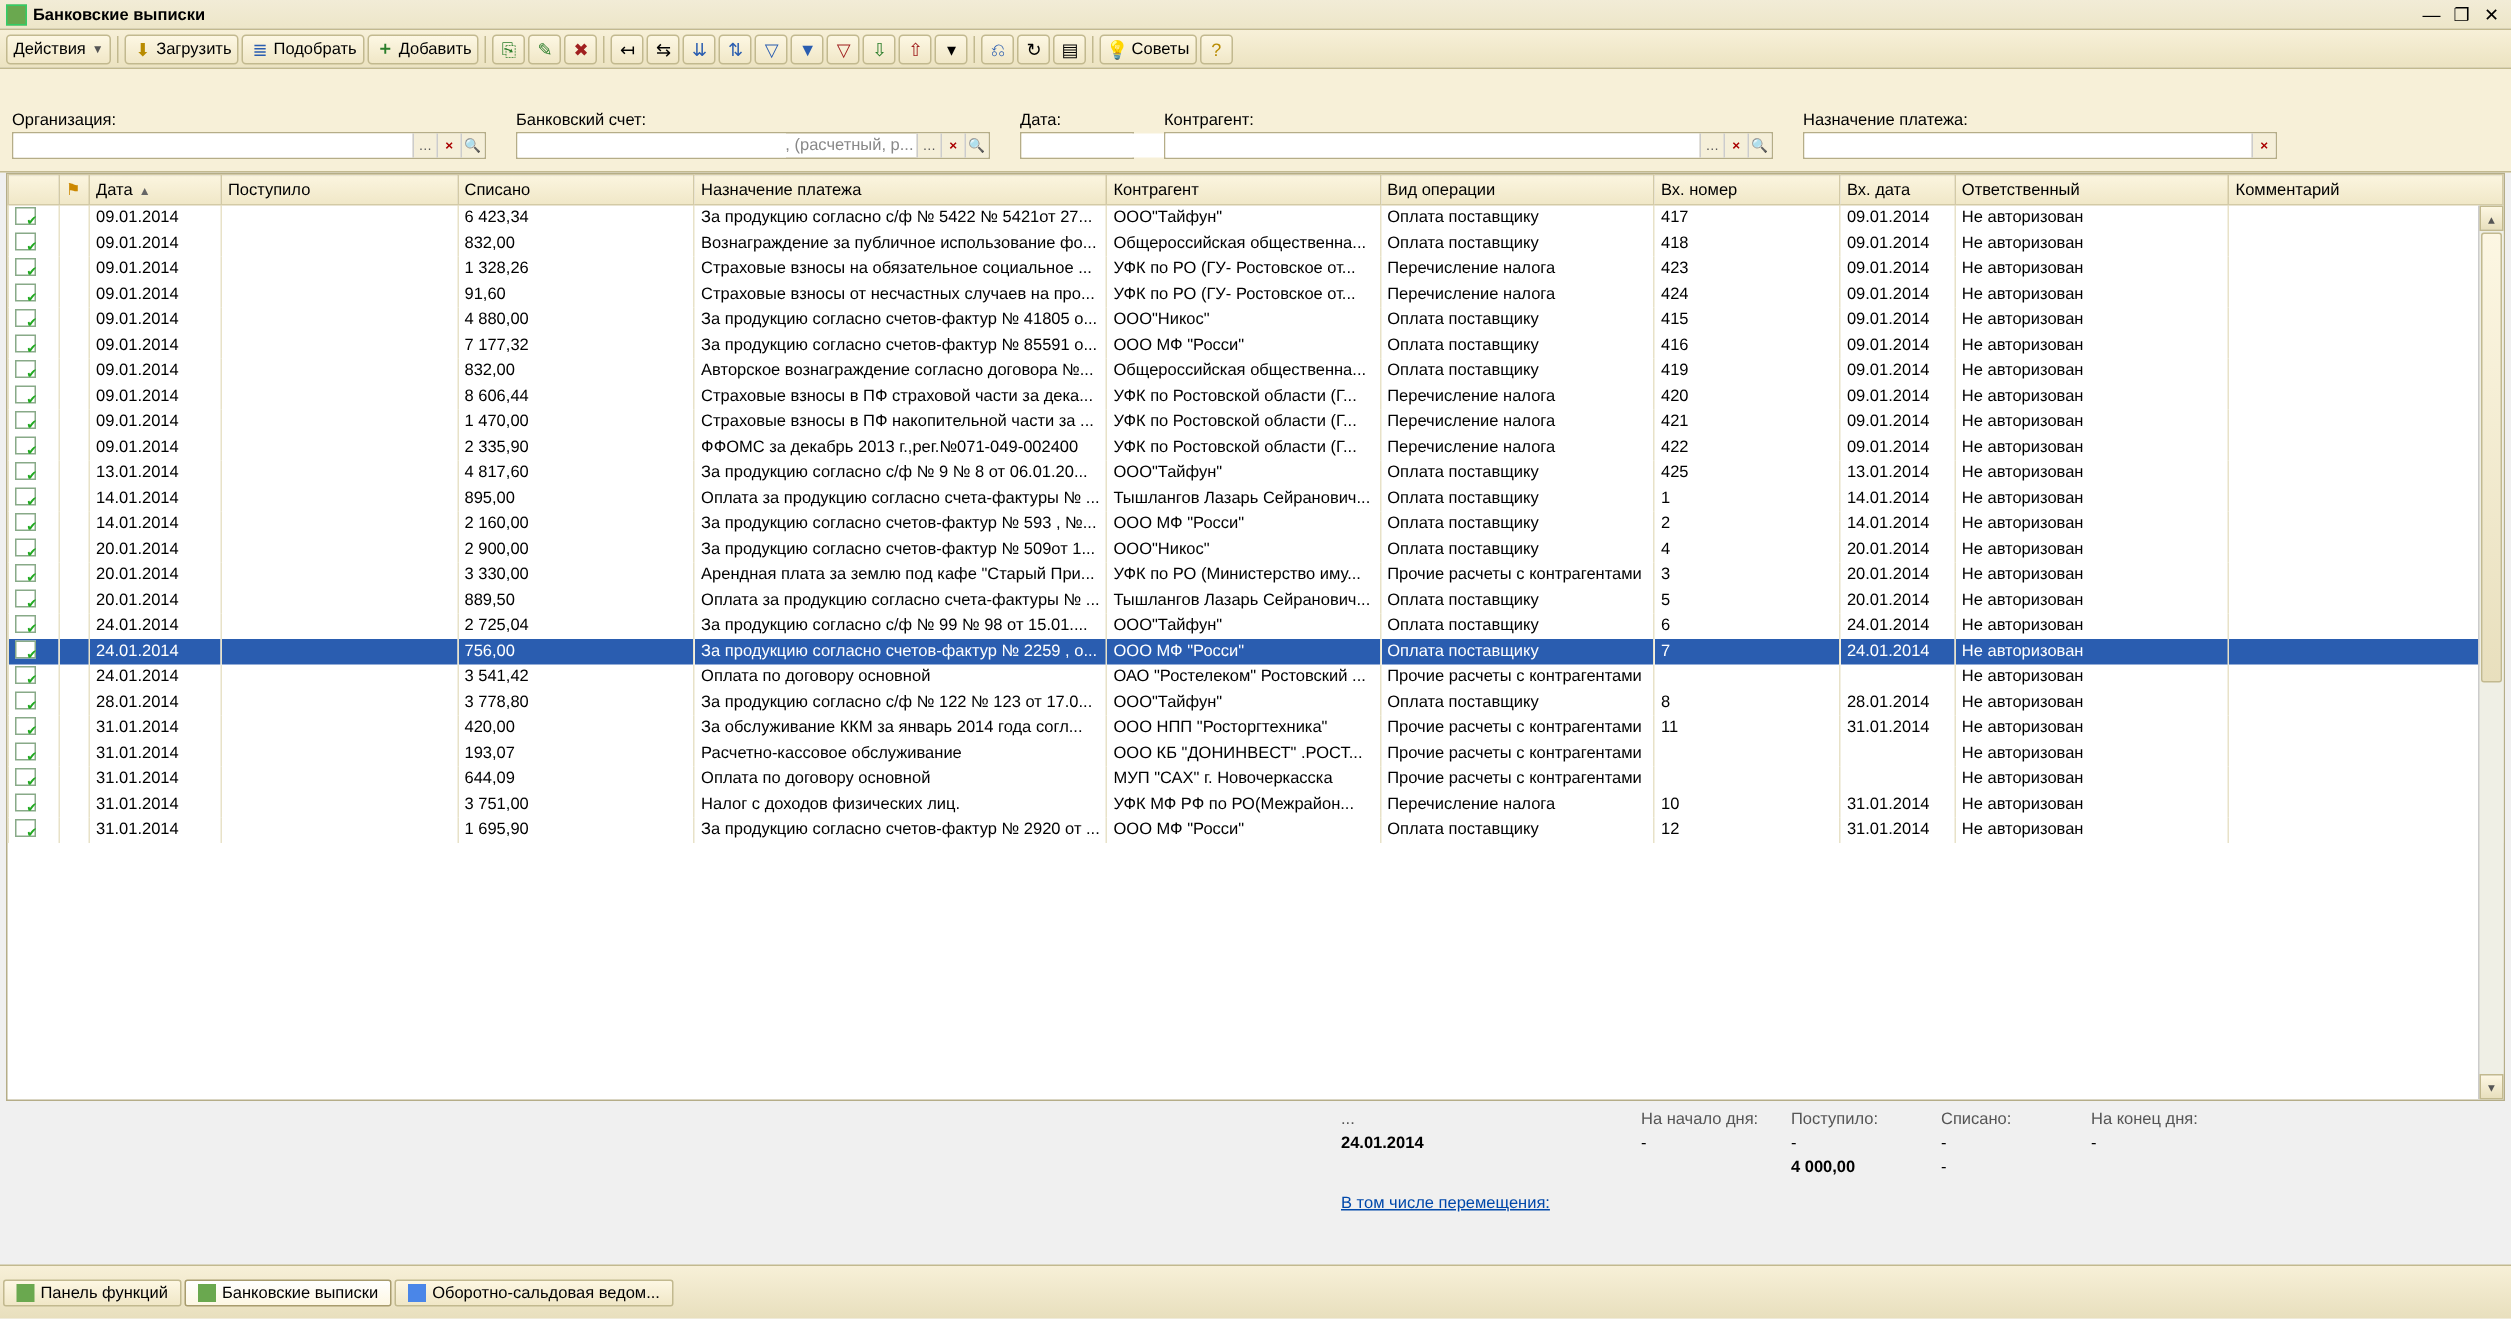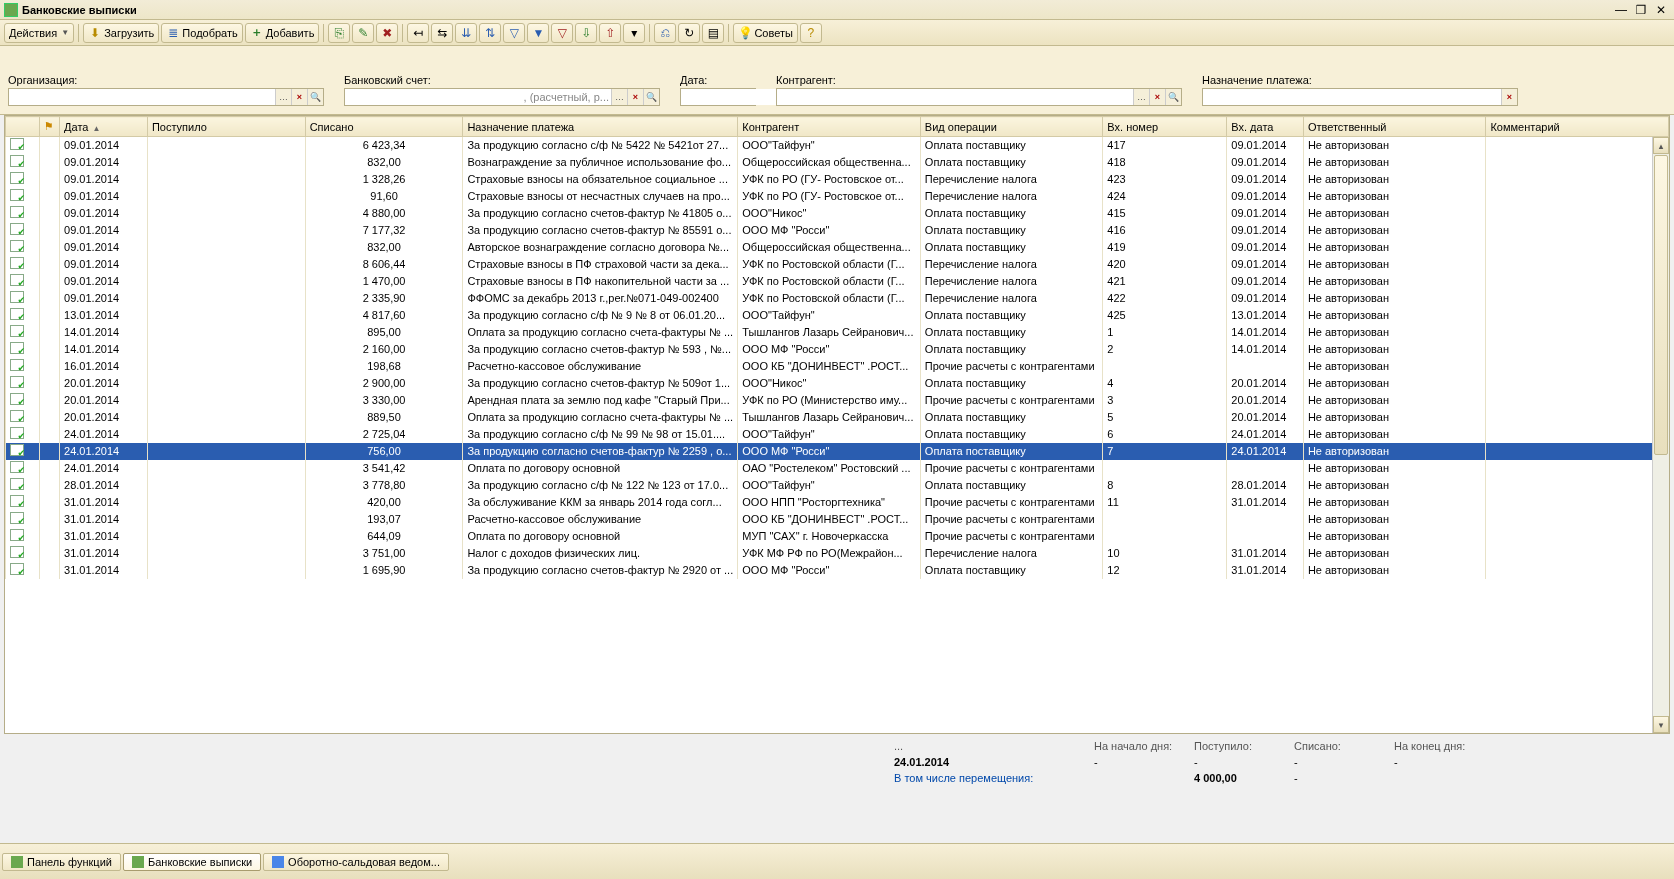--- a/index.html
+++ b/index.html
@@ -30,34 +30,34 @@
 .w1{width:316px} .w2{width:316px} .w3{width:76px} .w4{width:406px} .w5{width:316px}
 
 
 .grid-wrap { position:relative; background:#fff; border:1px solid #b5ad88; margin:0 4px; height:619px; }
 .grid { width:100%; border-collapse:collapse; table-layout:fixed; }
 .grid th { background:linear-gradient(#fbf5df,#f0e7c7); border:1px solid #d3caa6; height:20px; font-weight:normal; text-align:left; padding:0 4px; font-size:11px; white-space:nowrap; overflow:hidden; }
 .grid td { border-left:1px solid #e8e2c8; border-right:1px solid #e8e2c8; height:17px; padding:0 4px; font-size:11px; white-space:nowrap; overflow:hidden; text-overflow:ellipsis; }
 .grid tbody tr:nth-child(odd) { background:#fff; }
 .grid tbody tr:nth-child(even) { background:#fff; }
 .grid tbody tr.sel td { background:#2a5db0; color:#fff; }
-.grid .num { text-align:center; }
+.grid .num { text-align:left; }
 .grid .sort { font-size:8px; color:#666; margin-left:4px; }
 .rowicon { width:14px; height:12px; display:inline-block; background:#fff; border:1px solid #8a8; position:relative; }
 .rowicon::after { content:"✔"; color:#2a2; font-size:9px; position:absolute; right:-2px; bottom:-3px; }
 .grid-scroll { position:absolute; right:0; top:21px; bottom:0; width:17px; background:#efefe5; border-left:1px solid #ccc; }
 .grid-scroll .sbtn { height:17px; background:linear-gradient(#fdf7e3,#e8dfbd); border:1px solid #c2b98f; display:flex; align-items:center; justify-content:center; font-size:9px; color:#555; }
 .grid-scroll .thumb { position:absolute; top:18px; height:300px; left:1px; right:1px; background:linear-gradient(#fdf7e3,#e8dfbd); border:1px solid #c2b98f; border-radius:2px; }
 
 
 .summary { padding:6px 12px; display:flex; gap:0; background:#f0f0f0; font-size:11px; }
 .summary .lbl { color:#555; }
 .summary .val { color:#000; }
 .summary .bold { font-weight:bold; }
-.summary .link { color:#0048aa; cursor:pointer; }
+.summary .link { color:#0048aa; text-decoration:underline; cursor:pointer;margin-top:24px; }
 .scol { display:flex; flex-direction:column; gap:4px; min-width:100px; }
 .summary-left { width:882px; }
 
 
 .taskbar { position:absolute; bottom:0; left:0; right:0; height:36px; background:linear-gradient(#f7f0d8,#e8dfbd); border-top:1px solid #c2b98f; display:flex; align-items:center; padding:0 2px; gap:2px; }
 .task { height:18px; padding:0 8px; display:flex; align-items:center; gap:4px; border:1px solid #c2b98f; background:linear-gradient(#fdf7e3,#f0e7c7); border-radius:2px; font-size:11px; cursor:pointer; }
 .task.active { background:linear-gradient(#fff,#fdf7e3); border-color:#a89c6e; }
 .task .ti { width:12px; height:12px; display:inline-block; }
 
 
@@ -415,34 +415,20 @@
           <td>ООО МФ "Росси"</td>
           <td>Оплата поставщику</td>
           <td>2</td>
           <td>14.01.2014</td>
           <td>Не авторизован</td>
           <td></td>
         </tr>
         <tr>
           <td><span class="rowicon"></span></td>
           <td></td>
-          <td>16.01.2014</td>
-          <td class="num"></td>
-          <td class="num">198,68</td>
-          <td>Расчетно-кассовое обслуживание</td>
-          <td>ООО КБ "ДОНИНВЕСТ" .РОСТ...</td>
-          <td>Прочие расчеты с контрагентами</td>
-          <td></td>
-          <td></td>
-          <td>Не авторизован</td>
-          <td></td>
-        </tr>
-        <tr>
-          <td><span class="rowicon"></span></td>
-          <td></td>
           <td>20.01.2014</td>
           <td class="num"></td>
           <td class="num">2 900,00</td>
           <td>За продукцию согласно счетов-фактур  № 509от 1...</td>
           <td>ООО"Никос"</td>
           <td>Оплата поставщику</td>
           <td>4</td>
           <td>20.01.2014</td>
           <td>Не авторизован</td>
           <td></td>

